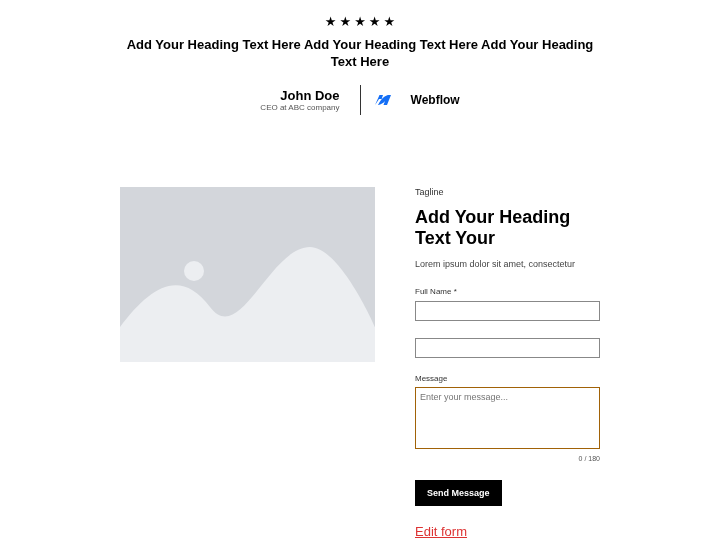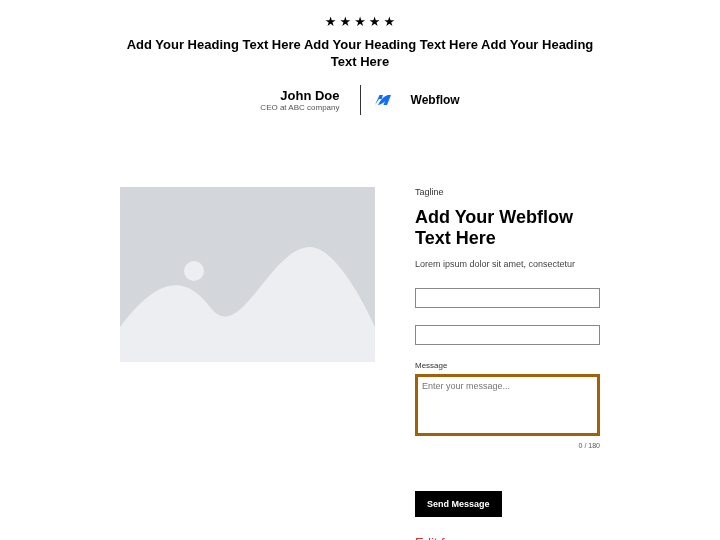--- a/index.html
+++ b/index.html
@@ -77,39 +77,38 @@
     height: 20px;
     border: 1px solid #888;
     padding: 2px 4px;
     font-size: 9px;
     margin-bottom: 16px;
     background: #fff;
   }
   .textarea {
     width: 100%;
     height: 62px;
-    border: 3px solid #a16207;
+    border: 1px solid #a16207;
     padding: 4px;
     font-size: 9px;
     resize: none;
     background: #fff;
     color: #888;
     font-family: inherit;
   }
   .counter { font-size: 7px; color: #555; text-align: right; margin-top: 2px; margin-bottom: 18px; }
   .send-btn {
     background: #000;
     color: #fff;
     border: none;
     padding: 8px 12px;
     font-size: 9px;
     font-weight: 700;
     cursor: pointer;
     margin-bottom: 16px;
-    margin-top: 24px;
   }
   .edit-link {
     font-size: 13px;
     color: #d33;
     text-decoration: underline;
     cursor: pointer;
     display: inline-block;
   }
 </style>
 </head>
@@ -142,23 +141,24 @@
 <section class="contact">
   <div class="img-ph">
     <svg viewBox="0 0 255 175">
       <rect width="255" height="175" fill="#d3d6db"></rect>
       <path d="M0 175 L0 140 C30 100 60 80 90 120 C120 160 150 60 190 60 C220 60 255 140 255 140 L255 175 Z" fill="#eceef1"></path>
       <circle cx="74" cy="84" r="10" fill="#eceef1"></circle>
     </svg>
   </div>
   <div class="form-col">
     <div class="tagline">Tagline</div>
-    <h2 class="c-heading">Add Your Webflow Text Here</h2>
+    <h2 class="c-heading">Add Your Heading Text Your</h2>
     <div class="c-sub">Lorem ipsum dolor sit amet, consectetur</div>
 
+    <div class="fld-label">Full Name *</div>
     <input class="input" type="text" style="">
 
     <input class="input" type="text" style="">
 
     <div class="fld-label">Message</div>
     <textarea class="textarea" placeholder="Enter your message..." style=""></textarea>
     <div class="counter">0 / 180</div>
 
     <button class="send-btn">Send Message</button>
     <br>

